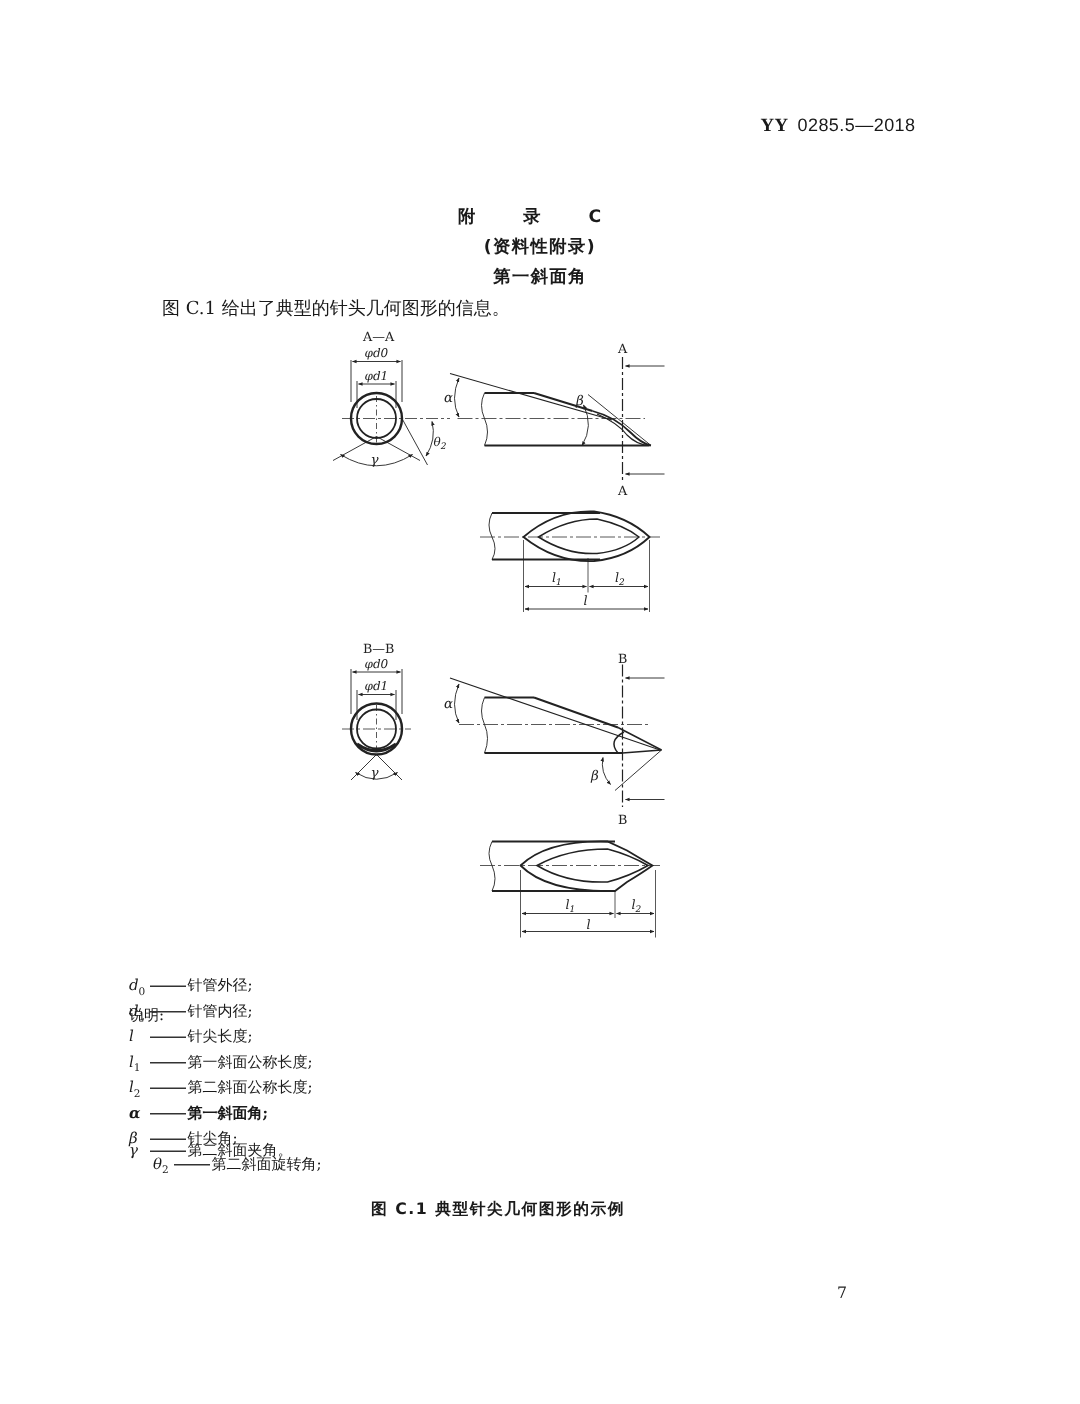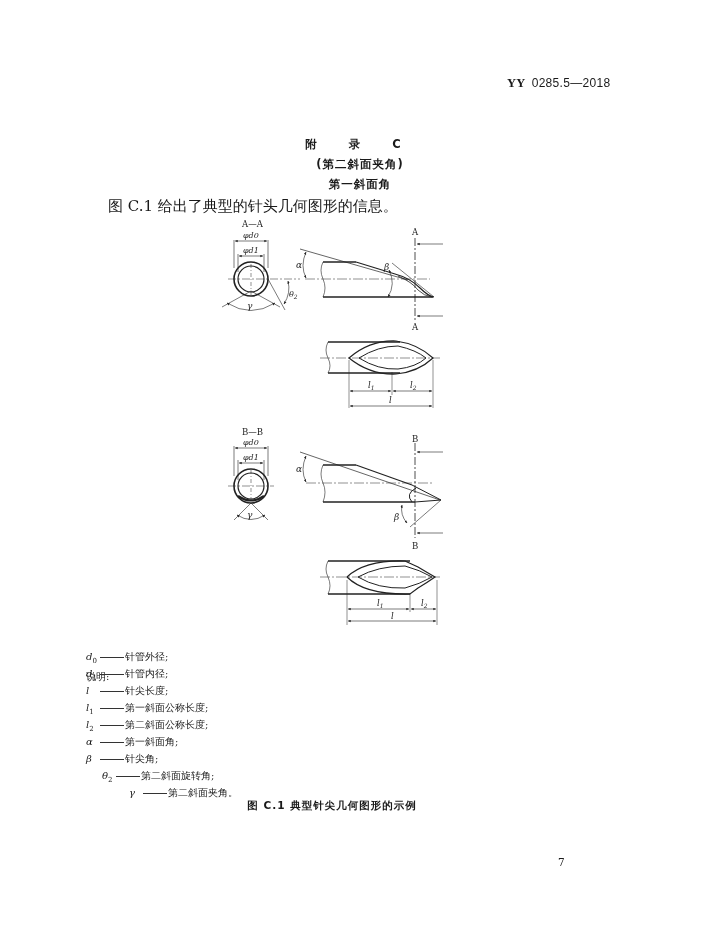--- a/index.html
+++ b/index.html
@@ -7,41 +7,41 @@
          font-family: "DejaVu Serif", "Liberation Serif", serif; color: #1a1a1a; }
   .abs { position: absolute; }
   .std-no { left: 507px; top: 76px; font-family: "Liberation Sans", "DejaVu Sans", sans-serif;
             font-size: 12px; letter-spacing: 0.3px; white-space: nowrap; }
   .std-no b { font-family: "Liberation Serif", serif; font-weight: bold; font-size: 12.5px; margin-right: 6px; text-align: center; }
   .annex-title { left: 0; width: 720px; text-align: center; font-family: "DejaVu Sans", sans-serif;
                  font-weight: bold; font-size: 11.5px; }
   .annex-head { top: 137px; letter-spacing: 14px; }
   .annex-type { top: 157px; letter-spacing: 1px; }
   .annex-name { top: 177px; letter-spacing: 1px; }
-  .intro { left: 96px; top: 197px; font-size: 15px; white-space: nowrap; padding-left: 12px; }
+  .intro { left: 96px; top: 197px; font-size: 12px; white-space: nowrap; padding-left: 12px; }
   .drawing { left: 0; top: 0; }
   .legend { left: 86px; font-size: 10px; white-space: nowrap; }
   .legend .sym { display: inline-block; width: 12px; font-style: italic; }
   .legend .sym sub { font-size: 7px; font-style: normal; }
   .legend .dash { display: inline-block; width: 24px; border-top: 1px solid #333;
                   vertical-align: middle; margin: 0 1px 0 2px; }
   .caption { left: 0; width: 664px; top: 799px; text-align: center; font-family: "DejaVu Sans", sans-serif;
              font-weight: bold; font-size: 10.5px; letter-spacing: 1px; }
   .page-no { left: 558px; top: 856px; font-size: 10.5px; }
   svg text { font-family: "DejaVu Serif", "Liberation Serif", serif; fill: #222; }
 </style>
 </head>
 <body>
 
 <div class="abs std-no">
   <b>YY</b><span>0285.5—2018</span>
 </div>
 
 <div class="abs annex-title annex-head">附 录 C</div>
-<div class="abs annex-title annex-type">(第二斜面夹角)</div>
+<div class="abs annex-title annex-type">(资料性附录)</div>
 <div class="abs annex-title annex-name">第一斜面角</div>
 
 <div class="abs intro">图 C.1 给出了典型的针头几何图形的信息。</div>
 
 <svg class="abs drawing" width="720" height="800" viewBox="0 0 720 800">
   <defs>
     <marker id="arr" viewBox="0 0 10 10" refX="9" refY="5" markerWidth="5" markerHeight="5" orient="auto-start-reverse">
       <path d="M0,1 L10,5 L0,9 z" fill="#222"></path>
     </marker>
   </defs>
@@ -182,20 +182,20 @@
     <text x="391" y="619" font-size="8.5" font-style="italic" stroke="none">l</text>
   </g>
 </svg>
 
 <div class="abs legend" style="top:670px;text-align:center;">说明:</div>
 <div class="abs legend" style="top:650px;"><span class="sym"><span>d</span><sub>0</sub></span><span class="dash"></span><span>针管外径;</span></div>
 <div class="abs legend" style="top:667px;"><span class="sym"><span>d</span><sub>1</sub></span><span class="dash"></span><span>针管内径;</span></div>
 <div class="abs legend" style="top:684px;"><span class="sym"><span>l</span><sub></sub></span><span class="dash"></span><span>针尖长度;</span></div>
 <div class="abs legend" style="top:701px;"><span class="sym"><span>l</span><sub>1</sub></span><span class="dash"></span><span>第一斜面公称长度;</span></div>
 <div class="abs legend" style="top:718px;"><span class="sym"><span>l</span><sub>2</sub></span><span class="dash"></span><span>第二斜面公称长度;</span></div>
-<div class="abs legend" style="top:735px;"><span class="sym"><span>α</span><sub></sub></span><span class="dash"></span><span>第一斜面角;</span></div>
+<div class="abs legend" style="top:735px;font-weight:bold;"><span class="sym"><span>α</span><sub></sub></span><span class="dash"></span><span>第一斜面角;</span></div>
 <div class="abs legend" style="top:752px;"><span class="sym"><span>β</span><sub></sub></span><span class="dash"></span><span>针尖角;</span></div>
 <div class="abs legend" style="top:769px;margin-left:16px;"><span class="sym"><span>θ</span><sub>2</sub></span><span class="dash"></span><span>第二斜面旋转角;</span></div>
-<div class="abs legend" style="top:786px;margin-left:43px;"><span class="sym"><span>γ</span><sub></sub></span><span class="dash"></span><span>第二斜面夹角。</span></div>
+<div class="abs legend" style="top:760px;"><span class="sym"><span>γ</span><sub></sub></span><span class="dash"></span><span>第二斜面夹角。</span></div>
 
 <div class="abs caption">图 C.1  典型针尖几何图形的示例</div>
 
 <div class="abs page-no">7</div>
 
 </body></html>

